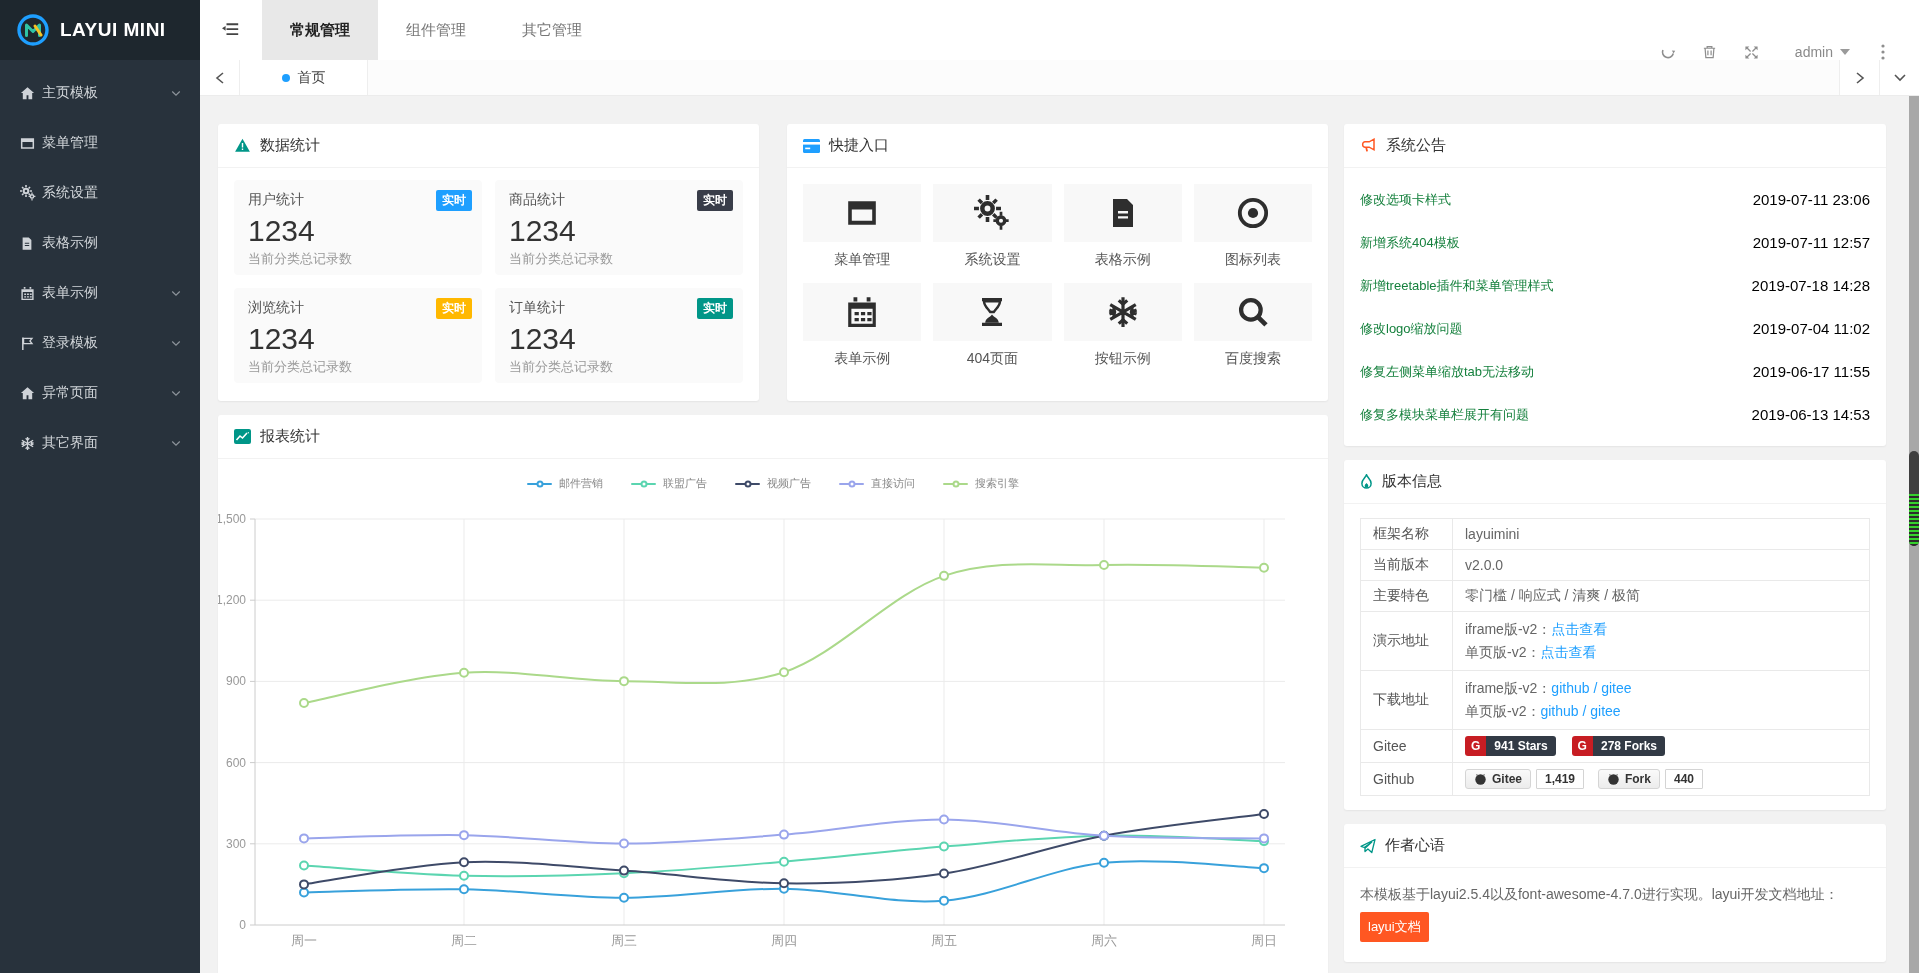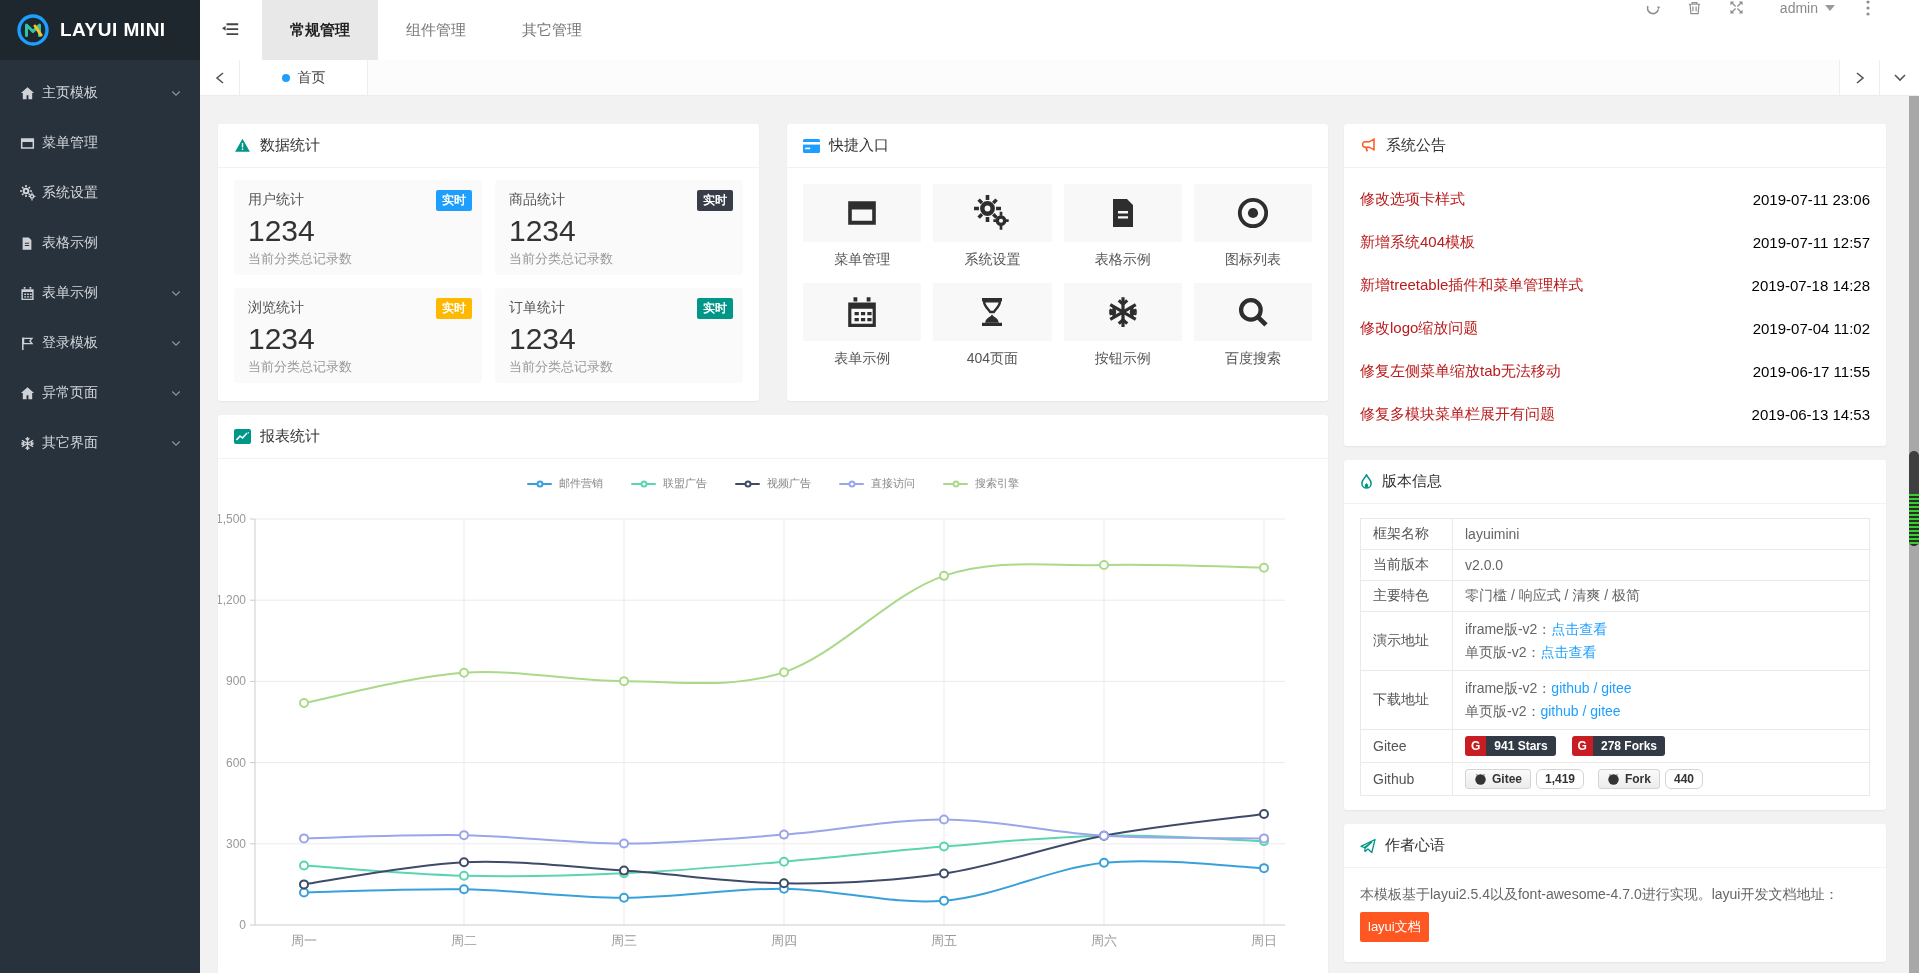--- a/index.html
+++ b/index.html
@@ -16,21 +16,21 @@
   .mi-label { flex:0 0 auto; }
   .mi-chev { margin-left:auto; color:#8d949b; display:flex; }
 
   
   .main { position:absolute; left:200px; right:0; top:0; bottom:0; }
   .topbar { height:60px; background:#fff; display:flex; align-items:stretch; }
   .burger { width:62px; display:flex; align-items:center; justify-content:center; color:#444; cursor:pointer; }
   .nav-tabs { display:flex; }
   .nav-tab { padding:0 28px; line-height:60px; font-size:15px; color:#777; cursor:pointer; }
   .nav-tab.active { background:#e8e8e8; color:#222; font-weight:bold; }
-  .topbar-right { margin-left:auto; display:flex; align-items:flex-start; padding-right:36px; color:#8e8e8e; }
+  .topbar-right { margin-left:auto; display:flex; align-items:flex-end; padding-right:21px; color:#8e8e8e; }
   .tb-ico { width:42px; display:flex; justify-content:center; cursor:pointer; color:#8e8e8e; }
   .user-box { display:flex; align-items:center; gap:7px; margin:0 18px 0 22px; cursor:pointer; font-size:14px; color:#8a8a8a; }
   .dots { width:30px; display:flex; justify-content:center; cursor:pointer; }
 
   
   .tabline { height:36px; background:#fcfcfc; display:flex; align-items:stretch; border-bottom:1px solid #ececec; }
   .tl-btn { width:40px; display:flex; align-items:center; justify-content:center; color:#555; border-right:1px solid #eee; cursor:pointer; background:#fff; }
   .tl-btn.right { border-right:none; border-left:1px solid #eee; }
   .tab-item { width:128px; background:#fff; border-right:1px solid #eee; display:flex; align-items:center; justify-content:center; gap:8px; font-size:14px; color:#444; cursor:pointer; }
   .tab-dot { width:8px; height:8px; border-radius:50%; background:#1E9FFF; }
@@ -62,35 +62,35 @@
   
   .report-body { padding:4px 14px 14px; }
   .legend { display:flex; justify-content:center; align-items:center; gap:28px; padding:13px 0 6px; font-size:11px; color:#888; }
   .lg { display:flex; align-items:center; gap:7px; }
   .lg-line { width:25px; height:2px; border-radius:2px; position:relative; display:inline-block; }
   .lg-dot { position:absolute; left:50%; top:50%; transform:translate(-50%,-50%); width:7px; height:7px; border-radius:50%; background:#fff; border:2px solid; }
 
   
   .notice-body { padding:10px 16px; }
   .n-row { height:43px; display:flex; align-items:center; justify-content:space-between; cursor:pointer; }
-  .n-t { font-size:15px; color:#b91c1c; }
+  .n-t { font-size:13px; color:#15803d; }
   .n-d { font-size:15px; color:#000000; }
 
   
   .ver-body { padding:14px 16px; }
   table.ver { width:100%; border-collapse:collapse; font-size:14px; }
   table.ver td { border:1px solid #e9e9e9; padding:6px 12px; color:#666; }
   table.ver td.lbl { width:92px; color:#555; }
   .vlinks { line-height:23px; }
   a.lnk { color:#1E9FFF; text-decoration:none; cursor:pointer; }
   .gitee-badge { display:inline-flex; font-size:12px; font-weight:bold; border-radius:3px; overflow:hidden; margin-right:12px; cursor:pointer; vertical-align:middle; }
   .gb-l { background:#C71D23; color:#fff; padding:3px 6px; display:flex; align-items:center; }
   .gb-r { background:#323a45; color:#fff; padding:3px 8px; }
   .gh-btn { display:inline-flex; align-items:center; gap:5px; background:linear-gradient(#fafafa,#ececec); border:1px solid #d5d5d5; border-radius:3px; padding:2px 8px; font-size:12px; font-weight:bold; color:#333; cursor:pointer; vertical-align:middle; }
-  .gh-count { display:inline-block; background:#fff; border:1px solid #d4d4d4; border-radius:6px; padding:2px 8px; font-size:12px; font-weight:bold; color:#333; margin:0 10px 0 5px; cursor:pointer; vertical-align:middle; }
+  .gh-count { display:inline-block; background:#fff; border:1px solid #d4d4d4; border-radius:1px; padding:2px 8px; font-size:12px; font-weight:bold; color:#333; margin:0 10px 0 5px; cursor:pointer; vertical-align:middle; }
 
   
   .author-body { padding:14px 16px; font-size:14px; color:#666; line-height:24px; }
   .doc-badge { display:inline-block; background:#FF5722; color:#fff; font-size:13px; padding:3px 8px; border-radius:2px; margin:6px 0; cursor:pointer; }
 
   
   .scrollbar { position:absolute; right:0; top:96px; bottom:0; width:10px; background:#a8a8a8; z-index:9; }
   .sb-thumb { position:absolute; left:0; right:0; top:355px; height:95px; border-radius:5px; background:#3f3f3f; overflow:hidden; cursor:pointer; }
   .sb-thumb .stripes { position:absolute; left:0; right:0; bottom:0; height:52px;
      background:repeating-linear-gradient(180deg,#35d12c 0 2px,#2c2c2c 2px 4px); }

